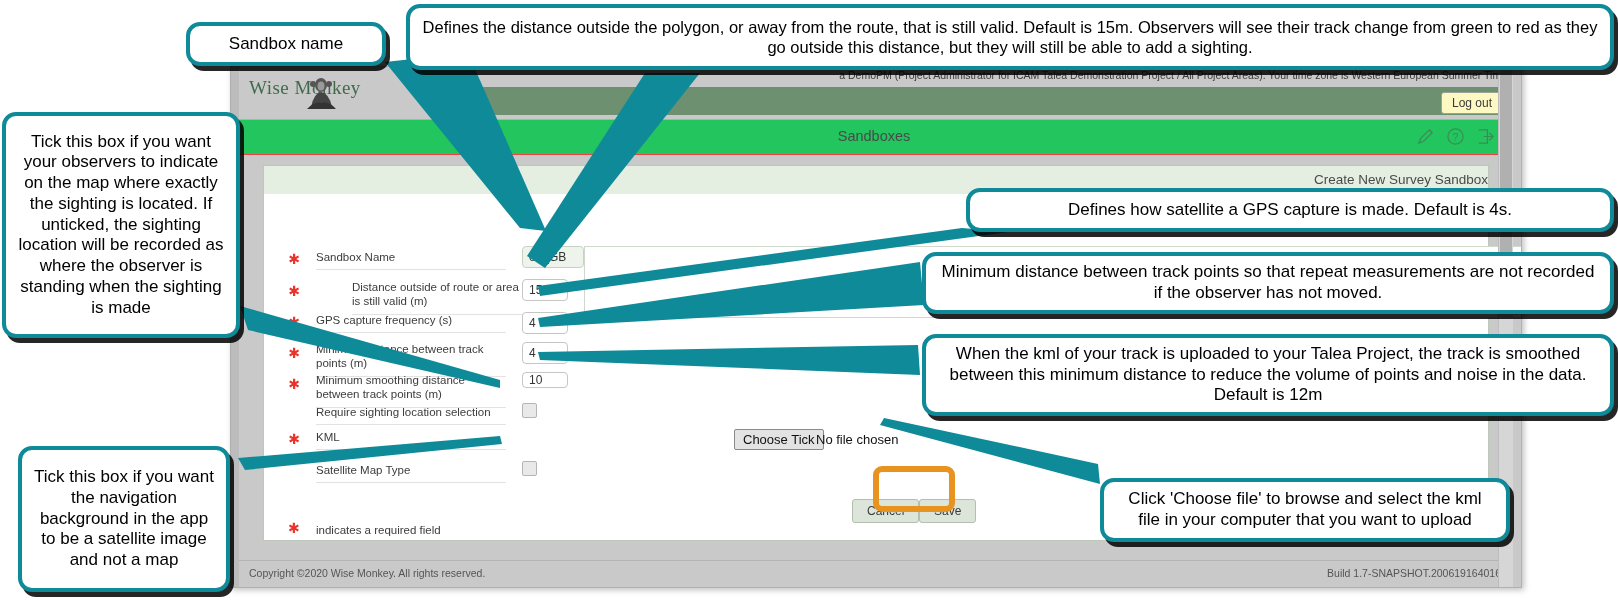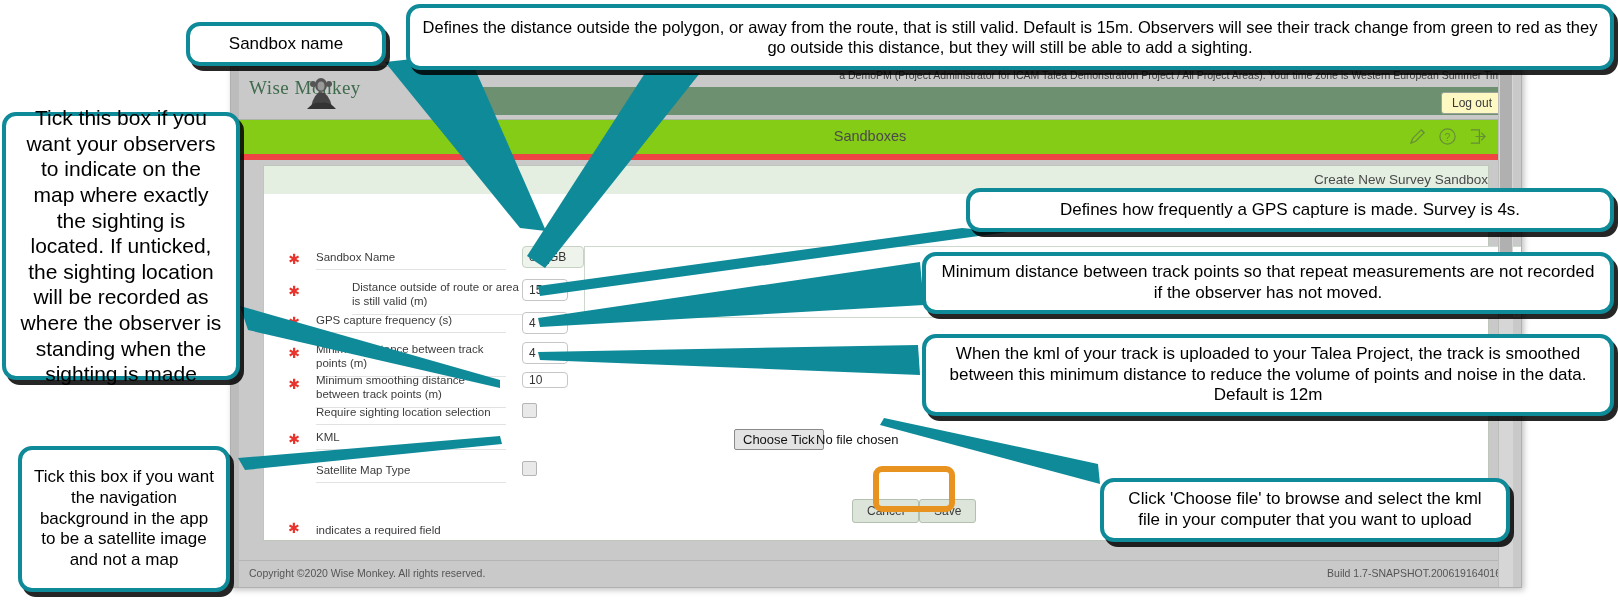--- a/index.html
+++ b/index.html
@@ -95,25 +95,25 @@
     color: #3a3a3a;
     background: #fef9c3;
     border: 1px solid #9aa398;
     border-radius: 3px;
   }
 
   .pagehdr {
     position: absolute;
     left: 0;
     top: 52px;
-    right: 12px;
+    right: 4px;
     height: 34px;
-    background: #84cc16;
+    background: #22c55e;
     border-top: 1px solid #aab4a7;
-    border-bottom: 6px solid #ef4444;
+    border-bottom: 1px solid #ef4444;
   }
   .pagehdr-title {
     position: absolute;
     left: 0; right: 0;
     top: 8px;
     text-align: center;
     font-size: 14.5px;
     color: #4a4a4a;
   }
   .hdr-icons {
@@ -449,26 +449,26 @@
 </svg>
 
 <div class="callout" style="left:186px; top:22px; width:200px; height:44px; font-size:17px;">
   <span>Sandbox name</span>
 </div>
 
 <div class="callout" style="left:406px; top:4px; width:1208px; height:66px; font-size:16.5px;">
   <span>Defines the distance outside the polygon, or away from the route, that is still valid. Default is 15m. Observers will see their track change from green to red as they go outside this distance, but they will still be able to add a sighting.</span>
 </div>
 
-<div class="callout" style="left:2px; top:112px; width:238px; height:268px; font-size:21px;">
+<div class="callout" style="left:2px; top:112px; width:238px; height:226px; font-size:17px;">
   <span>Tick this box if you want your observers to indicate on the map where exactly the sighting is located. If unticked, the sighting location will be recorded as where the observer is standing when the sighting is made</span>
 </div>
 
 <div class="callout" style="left:966px; top:188px; width:648px; height:44px; font-size:17px;">
-  <span>Defines how frequently a GPS capture is made. Survey is 4s.</span>
+  <span>Defines how satellite a GPS capture is made. Default is 4s.</span>
 </div>
 
 <div class="callout" style="left:922px; top:252px; width:692px; height:62px; font-size:17px;">
   <span>Minimum distance between track points so that repeat measurements are not recorded if the observer has not moved.</span>
 </div>
 
 <div class="callout" style="left:922px; top:334px; width:692px; height:82px; font-size:17px;">
   <span>When the kml of your track is uploaded to your Talea Project, the track is smoothed between this minimum distance to reduce the volume of points and noise in the data. Default is 12m</span>
 </div>
 

